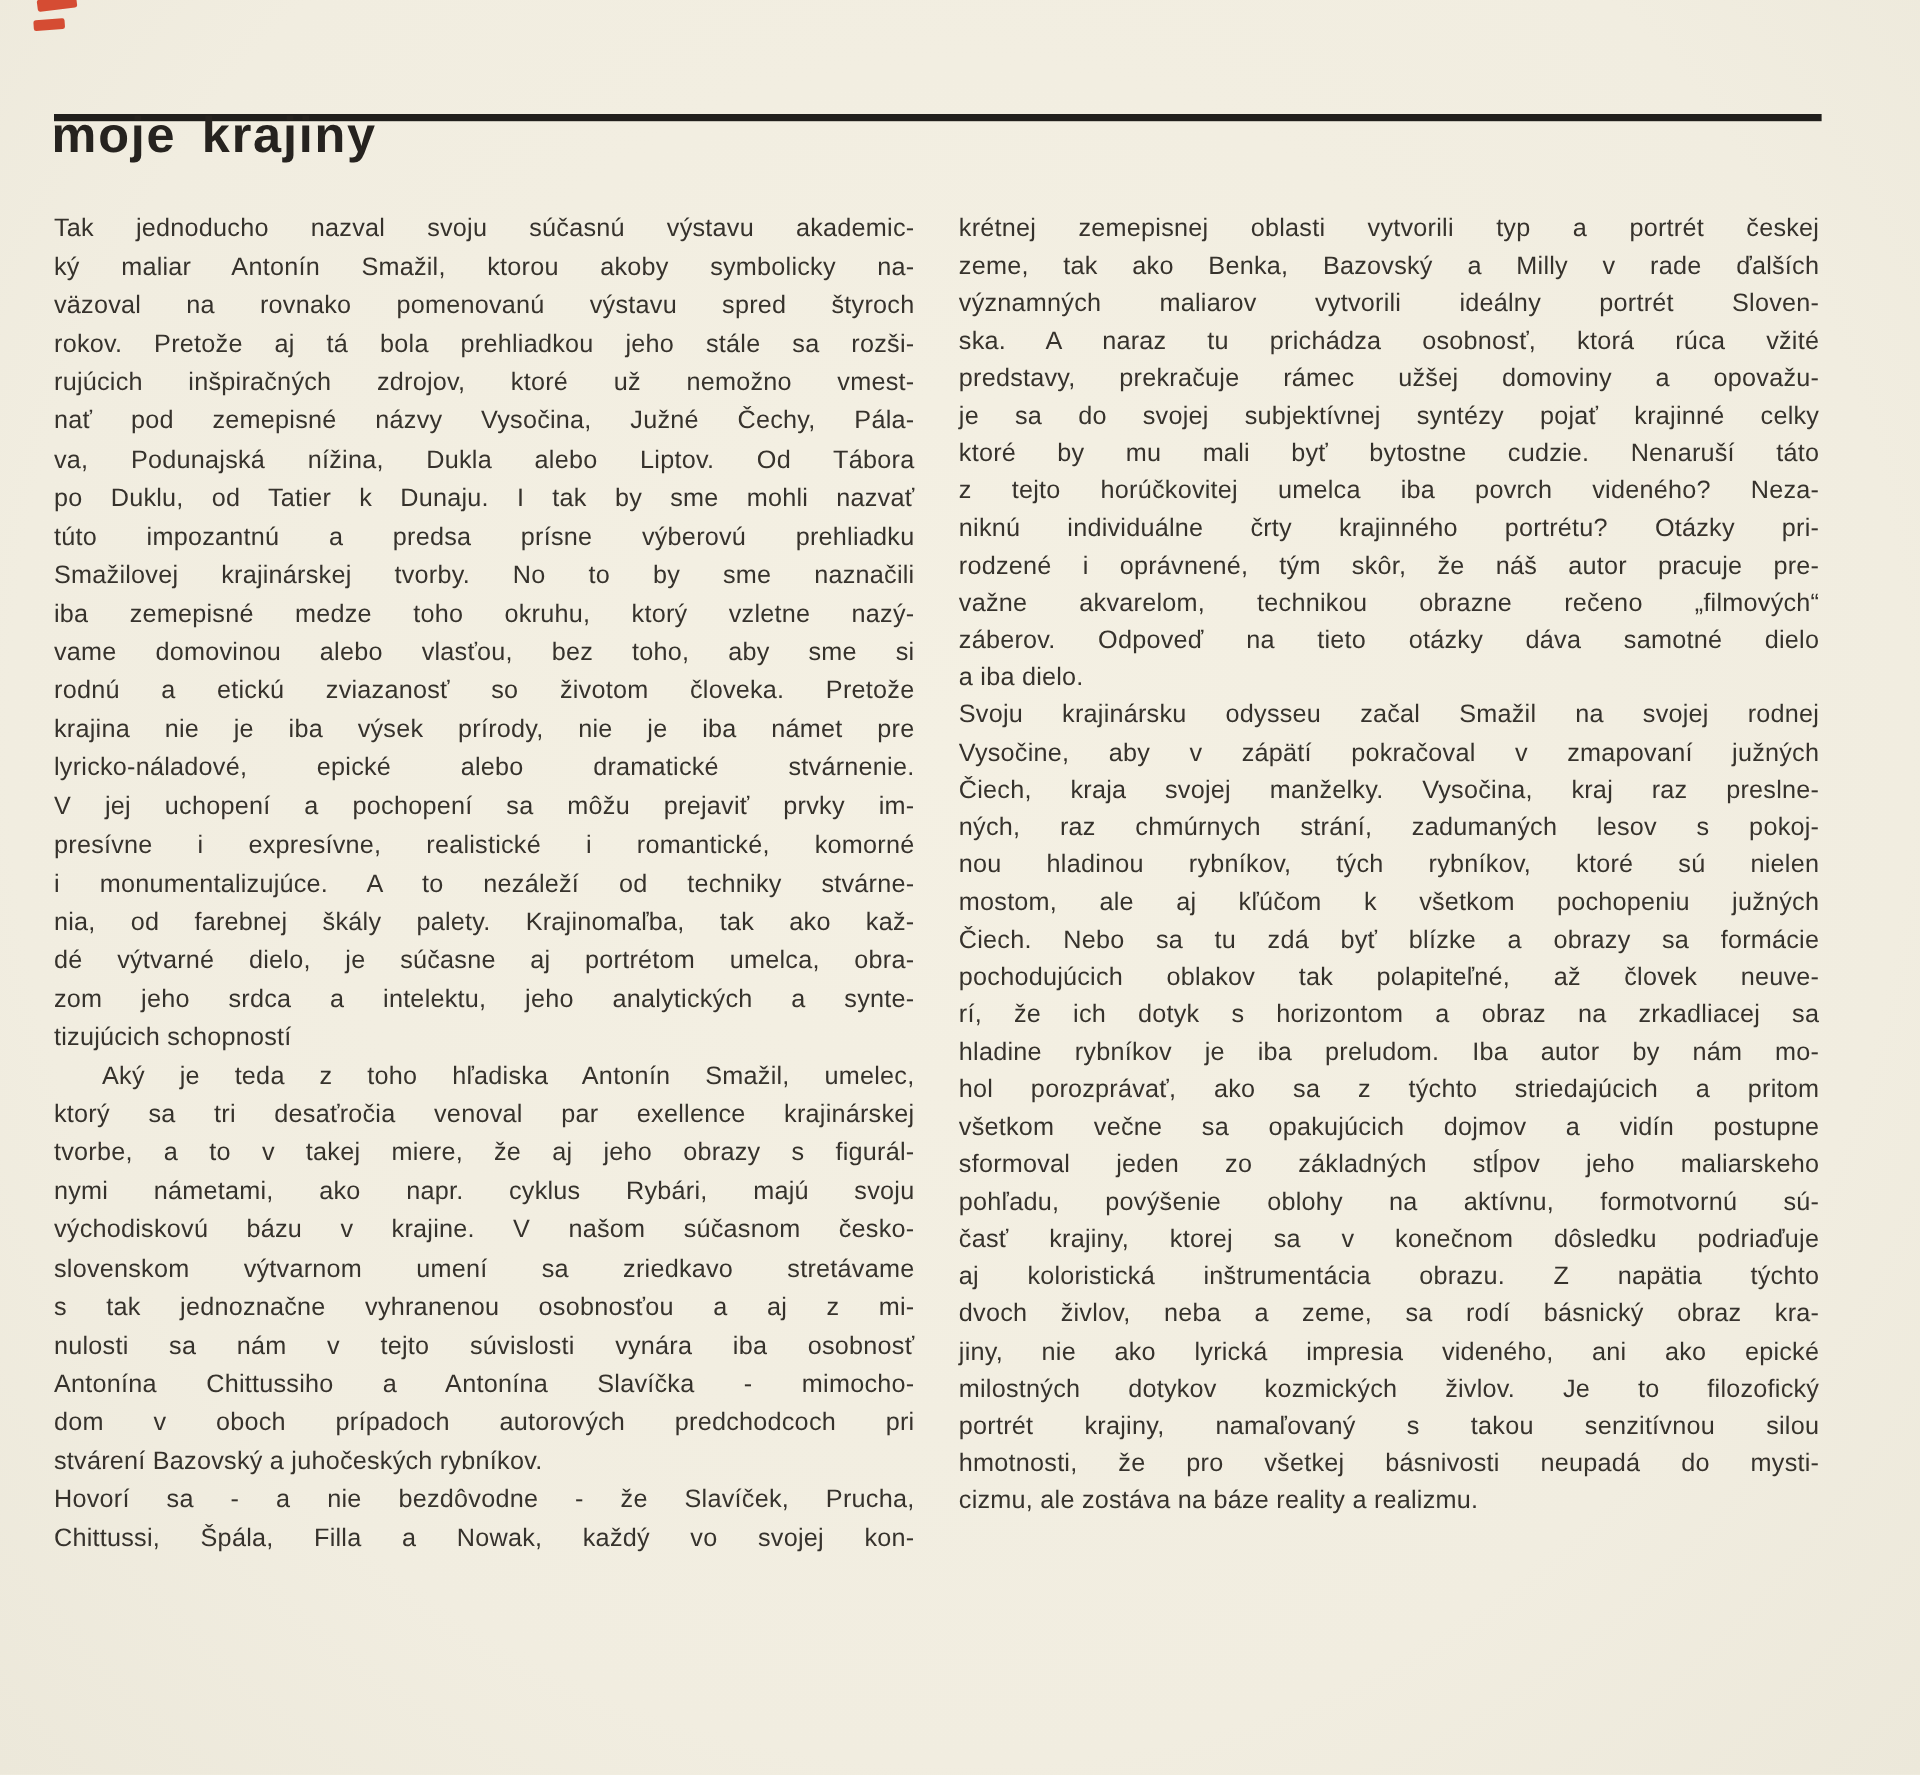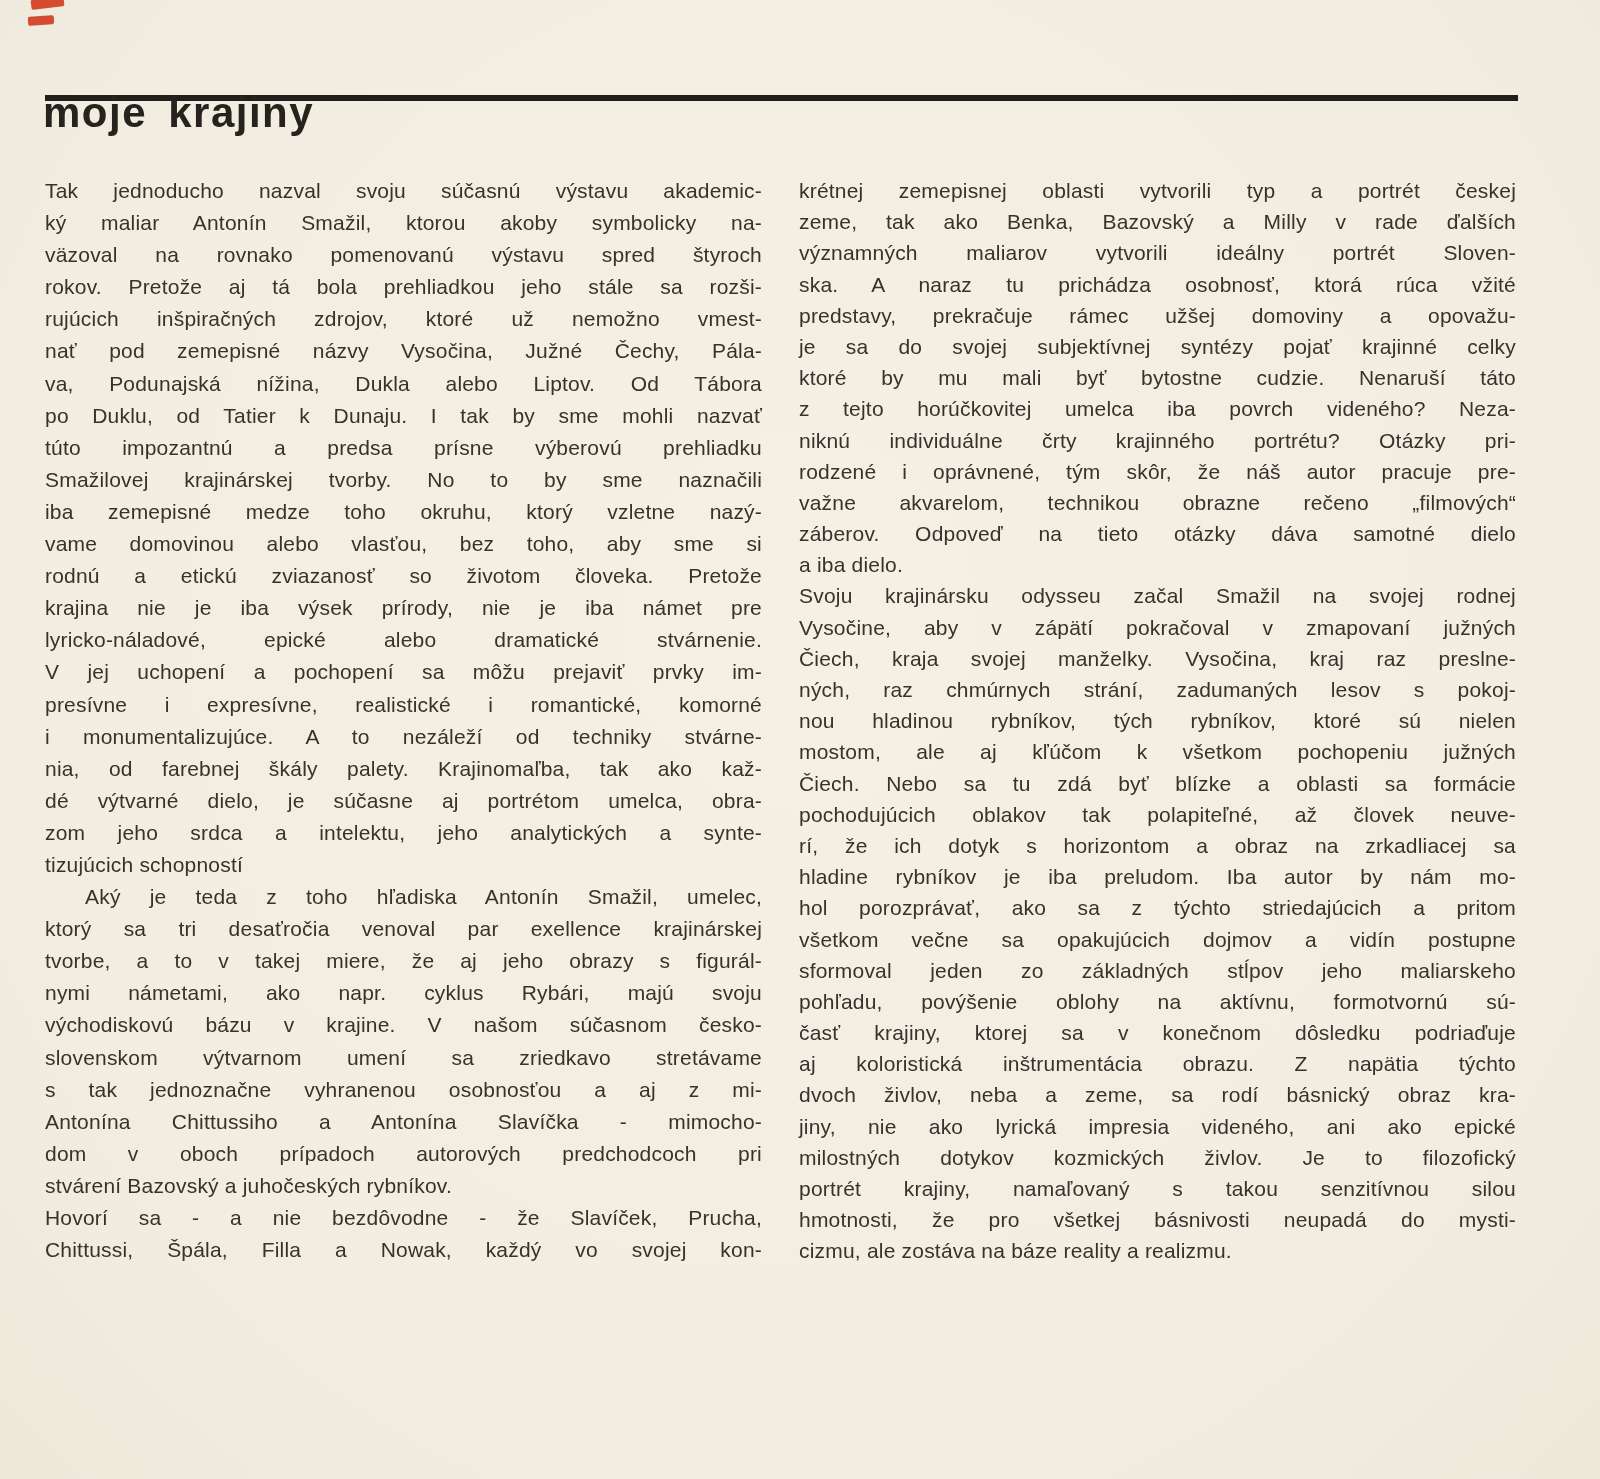--- a/index.html
+++ b/index.html
@@ -72,20 +72,21 @@
       <div class="line">dé výtvarné dielo, je súčasne aj portrétom umelca, obra-</div>
       <div class="line">zom jeho srdca a intelektu, jeho analytických a synte-</div>
       <div class="line end">tizujúcich schopností</div>
       <div class="line indent">Aký je teda z toho hľadiska Antonín Smažil, umelec,</div>
       <div class="line">ktorý sa tri desaťročia venoval par exellence krajinárskej</div>
       <div class="line">tvorbe, a to v takej miere, že aj jeho obrazy s figurál-</div>
       <div class="line">nymi námetami, ako napr. cyklus Rybári, majú svoju</div>
       <div class="line">východiskovú bázu v krajine. V našom súčasnom česko-</div>
       <div class="line">slovenskom výtvarnom umení sa zriedkavo stretávame</div>
       <div class="line">s tak jednoznačne vyhranenou osobnosťou a aj z mi-</div>
+      <div class="line">nulosti sa nám v tejto súvislosti vynára iba osobnosť</div>
       <div class="line">Antonína Chittussiho a Antonína Slavíčka - mimocho-</div>
       <div class="line">dom v oboch prípadoch autorových predchodcoch pri</div>
       <div class="line end">stvárení Bazovský a juhočeských rybníkov.</div>
       <div class="line">Hovorí sa - a nie bezdôvodne - že Slavíček, Prucha,</div>
       <div class="line">Chittussi, Špála, Filla a Nowak, každý vo svojej kon-</div>
     </div>
   <div class="col col-right">
       <div class="line">krétnej zemepisnej oblasti vytvorili typ a portrét českej</div>
       <div class="line">zeme, tak ako Benka, Bazovský a Milly v rade ďalších</div>
       <div class="line">významných maliarov vytvorili ideálny portrét Sloven-</div>
@@ -98,21 +99,21 @@
       <div class="line">rodzené i oprávnené, tým skôr, že náš autor pracuje pre-</div>
       <div class="line">važne akvarelom, technikou obrazne rečeno „filmových“</div>
       <div class="line">záberov. Odpoveď na tieto otázky dáva samotné dielo</div>
       <div class="line end">a iba dielo.</div>
       <div class="line">Svoju krajinársku odysseu začal Smažil na svojej rodnej</div>
       <div class="line">Vysočine, aby v zápätí pokračoval v zmapovaní južných</div>
       <div class="line">Čiech, kraja svojej manželky. Vysočina, kraj raz preslne-</div>
       <div class="line">ných, raz chmúrnych strání, zadumaných lesov s pokoj-</div>
       <div class="line">nou hladinou rybníkov, tých rybníkov, ktoré sú nielen</div>
       <div class="line">mostom, ale aj kľúčom k všetkom pochopeniu južných</div>
-      <div class="line">Čiech. Nebo sa tu zdá byť blízke a oblasti sa formácie</div>
+      <div class="line">Čiech. Nebo sa tu zdá byť blízke a obrazy sa formácie</div>
       <div class="line">pochodujúcich oblakov tak polapiteľné, až človek neuve-</div>
       <div class="line">rí, že ich dotyk s horizontom a obraz na zrkadliacej sa</div>
       <div class="line">hladine rybníkov je iba preludom. Iba autor by nám mo-</div>
       <div class="line">hol porozprávať, ako sa z týchto striedajúcich a pritom</div>
       <div class="line">všetkom večne sa opakujúcich dojmov a vidín postupne</div>
       <div class="line">sformoval jeden zo základných stĺpov jeho maliarskeho</div>
       <div class="line">pohľadu, povýšenie oblohy na aktívnu, formotvornú sú-</div>
       <div class="line">časť krajiny, ktorej sa v konečnom dôsledku podriaďuje</div>
       <div class="line">aj koloristická inštrumentácia obrazu. Z napätia týchto</div>
       <div class="line">dvoch živlov, neba a zeme, sa rodí básnický obraz kra-</div>

